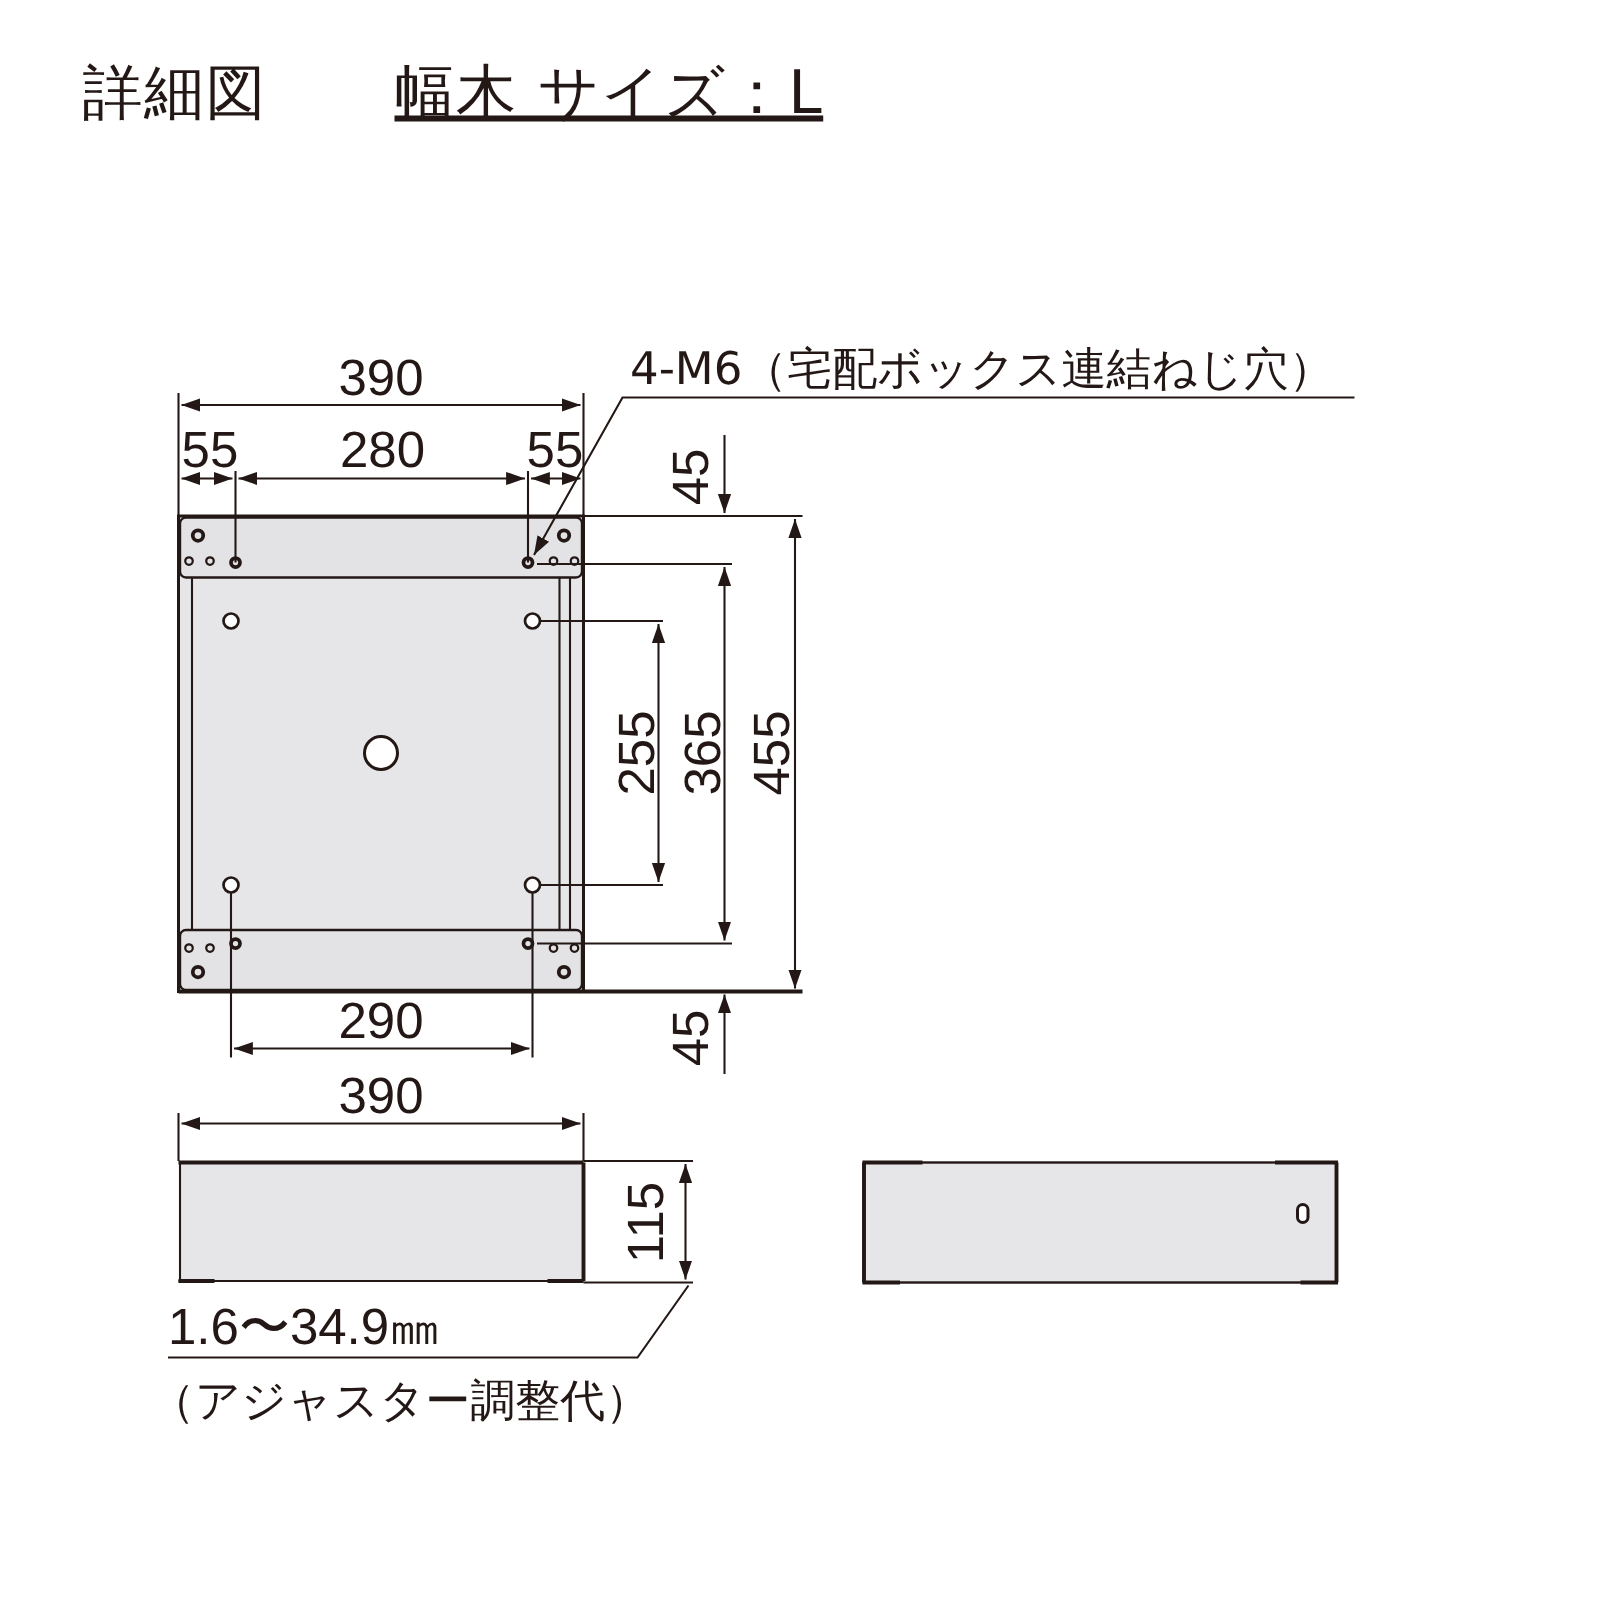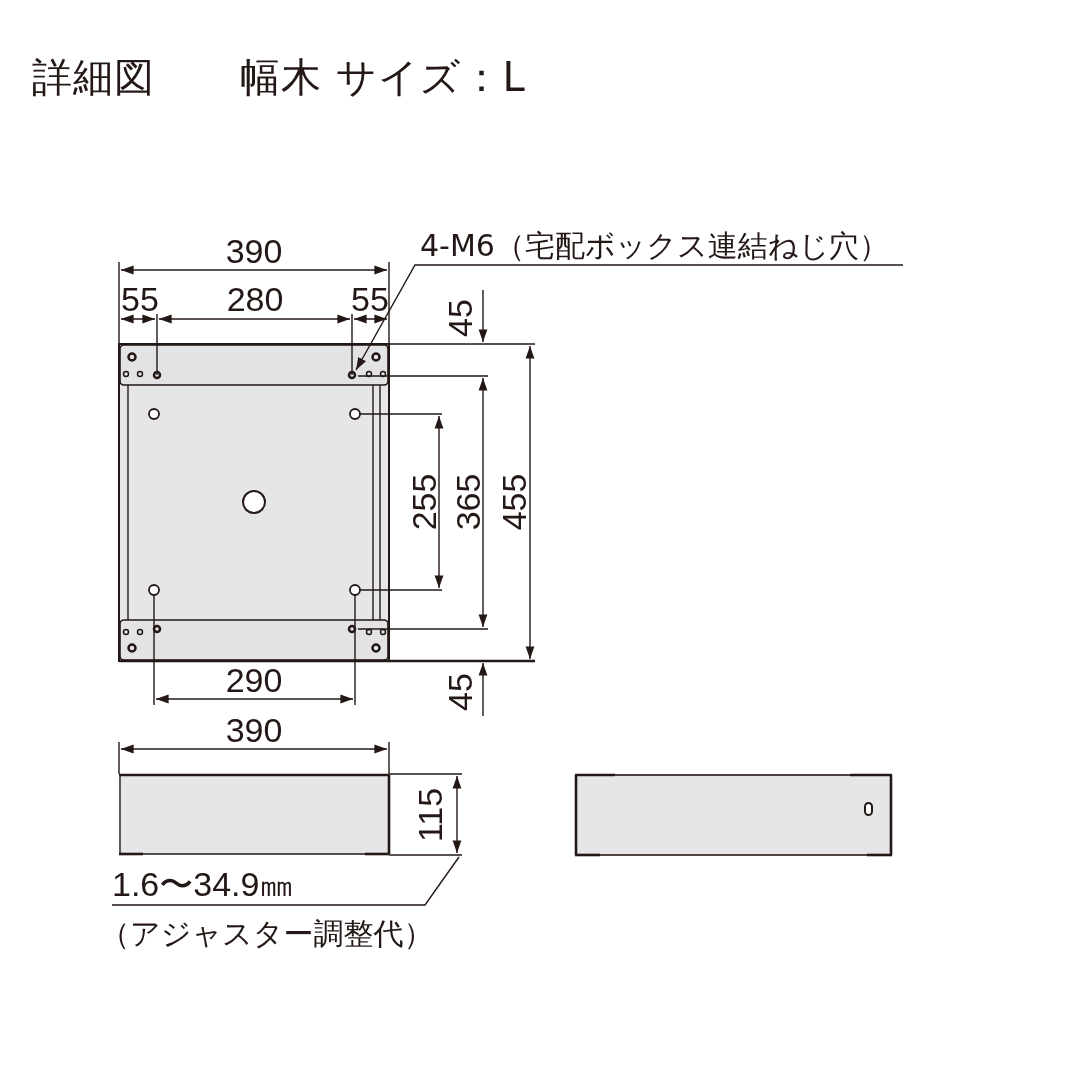--- a/index.html
+++ b/index.html
@@ -1,20 +1,20 @@
 <!DOCTYPE html>
 <html><head>
   <meta charset="utf-8">
   <style>
     html, body { margin:0; padding:0; background:#ffffff; }
     body { width:1080px; height:1080px; position:relative; overflow:hidden;
            font-family:"DejaVu Sans", "Liberation Sans", sans-serif; color:#231815; }
-    .title { position:absolute; top:50px; font-size:40px; letter-spacing:1px; }
+    .title { position:absolute; top:34px; font-size:40px; letter-spacing:1px;margin-left:23px; }
     #title-main { left:32px; }
-    #title-sub { left:240px; }
+    #title-sub { left:240px;text-decoration:underline; }
     svg { position:absolute; left:0; top:0; }
     .dimtxt { font-family:"Liberation Sans", "DejaVu Sans", sans-serif; font-size:34px; fill:#231815; }
     .jp { font-family:"DejaVu Sans", sans-serif; font-size:30px; fill:#231815; }
     .ln { stroke:#231815; stroke-width:1.4; fill:none; }
     .thick { stroke:#231815; stroke-width:2.6; fill:none; }
     .panel { fill:#e6e6e8; stroke:#231815; stroke-width:2; }
   </style>
 </head>
 <body>
 

